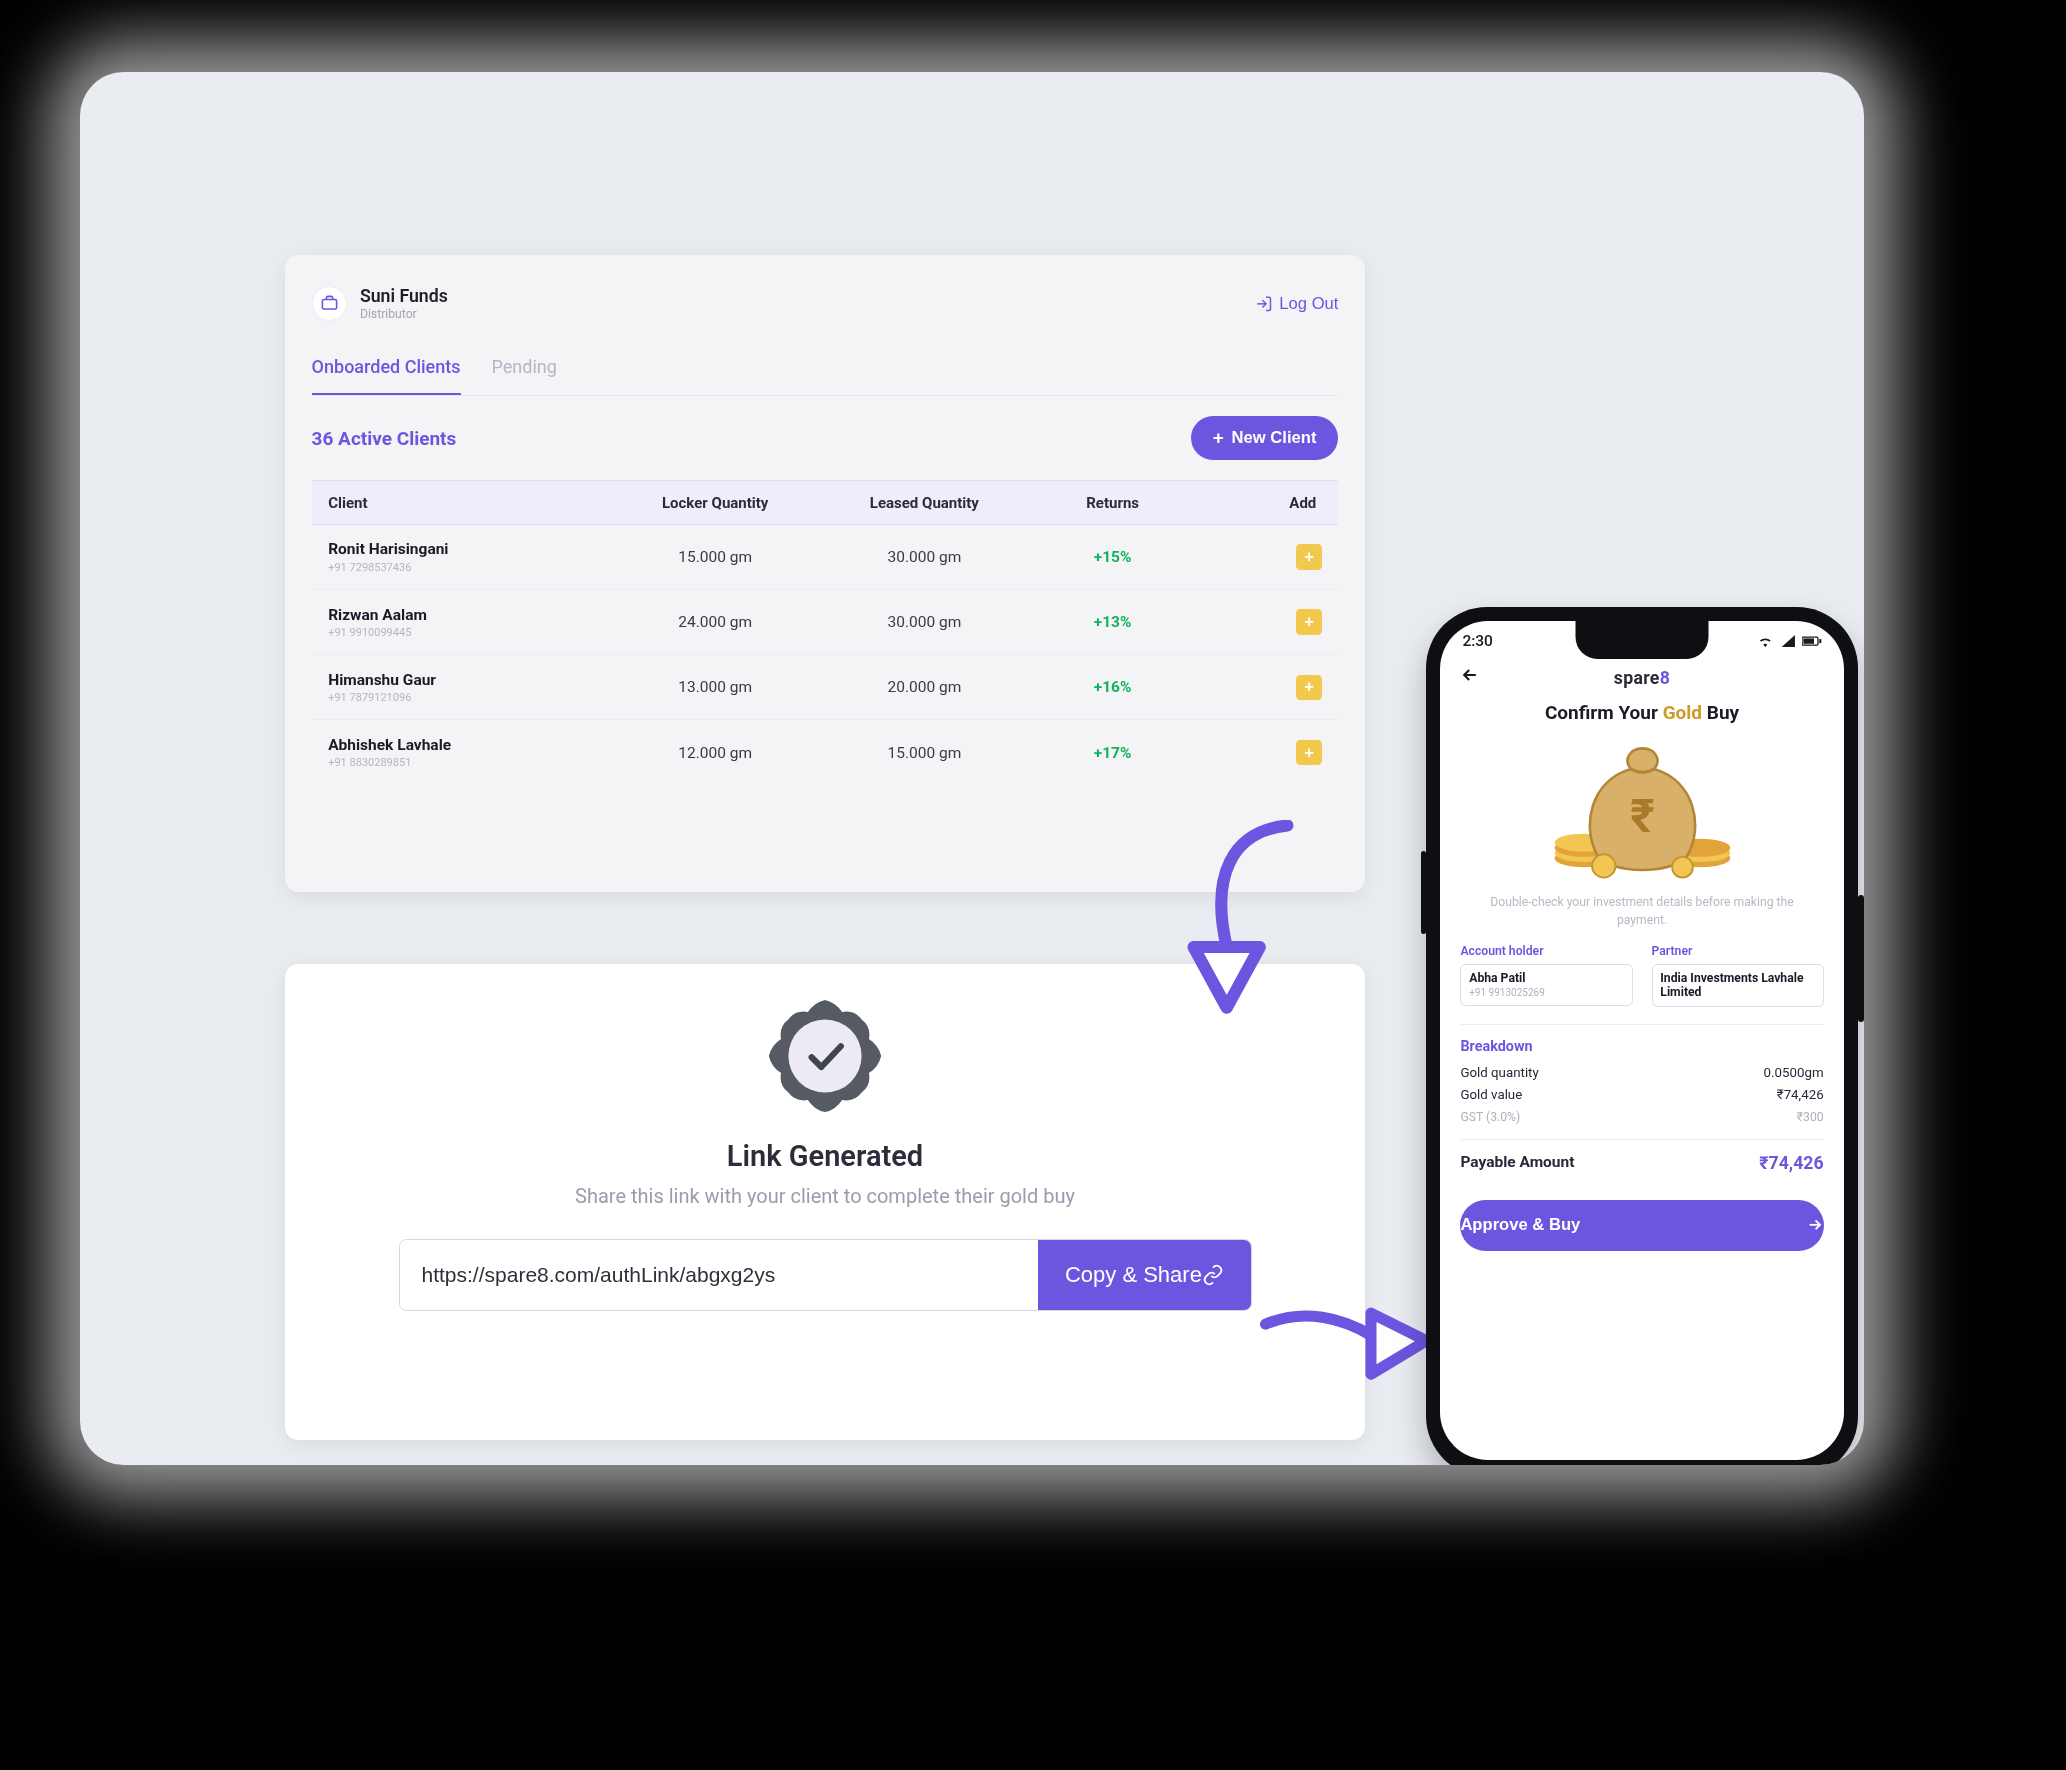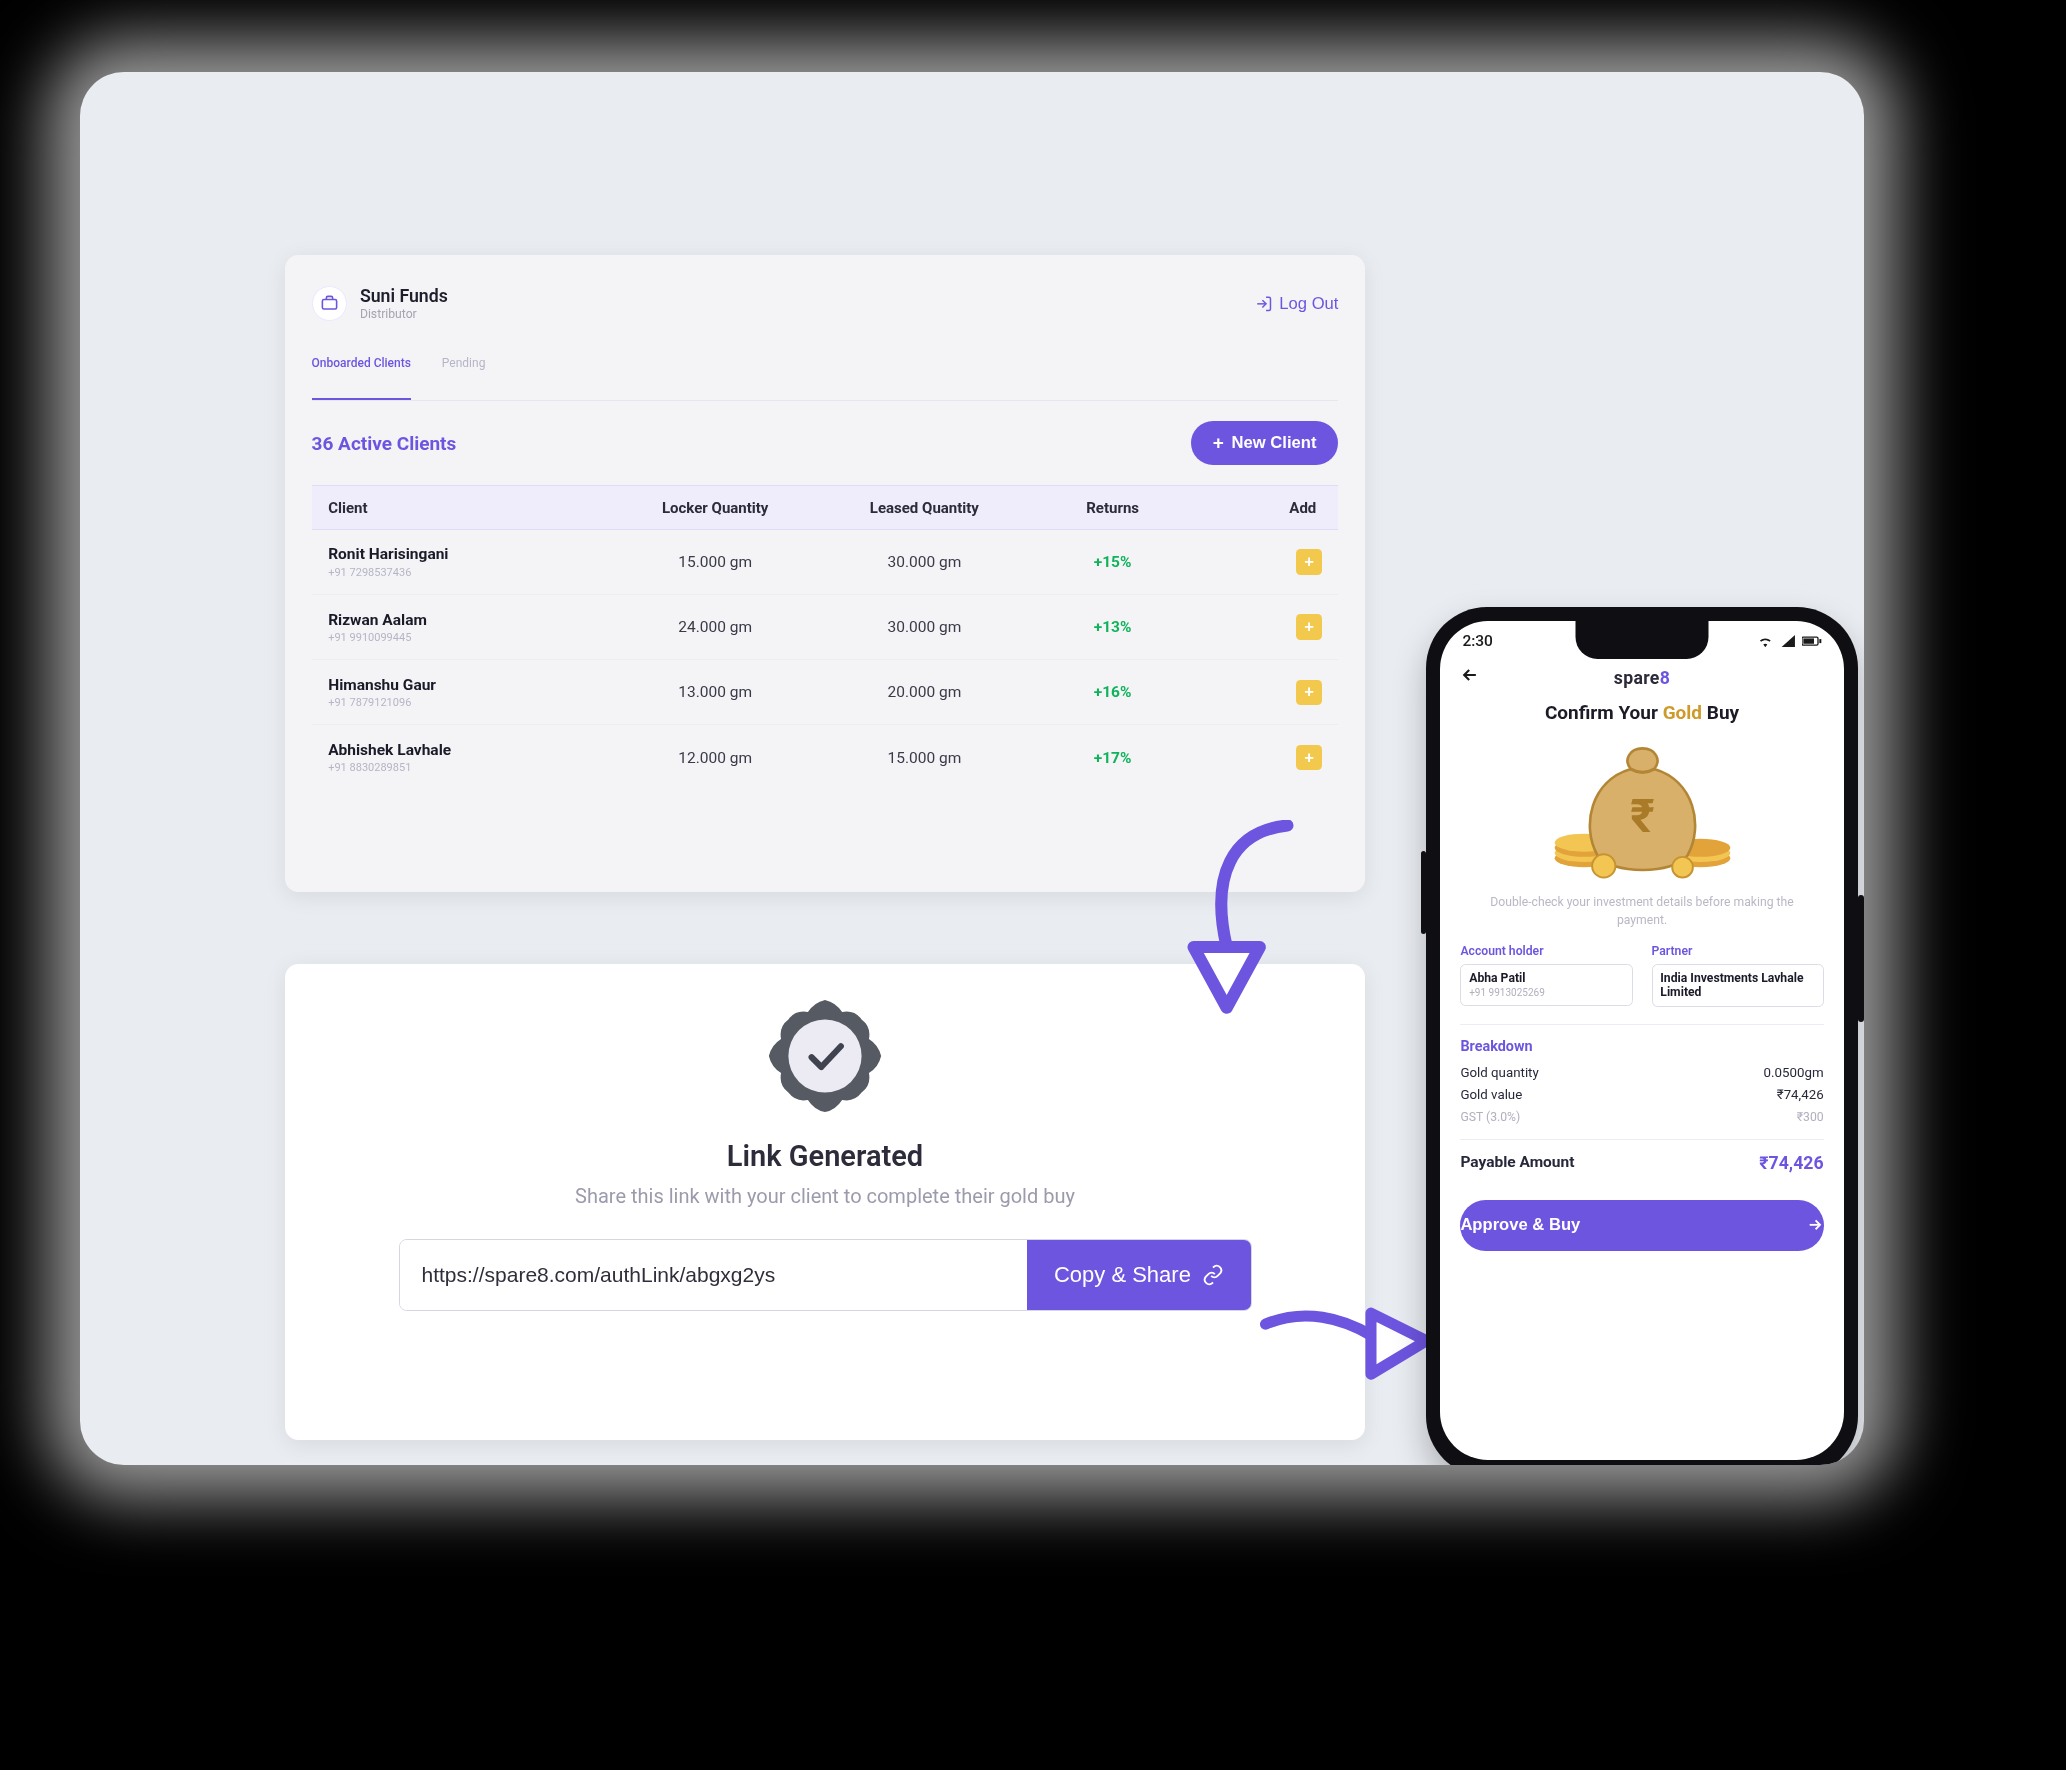--- a/index.html
+++ b/index.html
@@ -42,21 +42,21 @@
   }
   .brand-name { font-size:17.7px; font-weight:600; color:#1e1e2d; }
   .brand-sub { font-size:12.2px; color:#a4a4b2; margin-top:1.1px; }
   .logout {
     display:flex;align-items:center;gap:6.6px;
     color:#6d55e0;font-size:16.6px;font-weight:500;
     background:none;border:none;cursor:pointer;text-align:right;
   }
 
   .tabs { display:flex; gap:31px; border-bottom:1.1px solid #e6e6ef; margin-bottom:20px; }
-  .tab { font-size:12px; color:#b5b5c6; padding-bottom:28px; cursor:pointer; }
+  .tab { font-size:18px; color:#b5b5c6; padding-bottom:16px; cursor:pointer; }
   .tab.active { color:#6d55e0; border-bottom:2.8px solid #6d55e0; font-weight:500; }
 
   .summary-row { display:flex; justify-content:space-between; align-items:center; margin-bottom:20px; }
   .active-count { color:#6d55e0; font-size:19px; font-weight:700; }
   .new-client-btn {
     background:#6d55e0;color:#fff;border:none;border-radius:553px;
     padding:12.2px 22px;font-size:16.6px;font-weight:600;
     display:flex;align-items:center;gap:7.8px;cursor:pointer;
   }
 
@@ -103,21 +103,21 @@
   .linkrow {
     display:flex; align-items:stretch; width:853px; height:72px;
     border:1.1px solid #d6d6e1; border-radius:7.8px; overflow:hidden;
   }
   .linkinput {
     flex:1; border:none; padding:0 22px; font-size:21px; color:#2f2f3b; outline:none;
     background:#fff;
   }
   .copybtn {
     background:#6d55e0;color:#fff;border:none;padding:0 26.6px;
-    font-size:22px;font-weight:500;display:flex;align-items:center;gap:11px;cursor:pointer;
+    font-size:22px;font-weight:500;display:flex;align-items:center;cursor:pointer;
   }
 
   
   .arrow { position:absolute; color:#6d55e0; }
   .arrow-down { top:748px; left:1097px; width:127px; height:210px; }
   .arrow-right { top:1230px; left:1180px; width:172px; height:83px; }
 
   
   .phone {
     position:absolute; top:535px; left:1346px;

